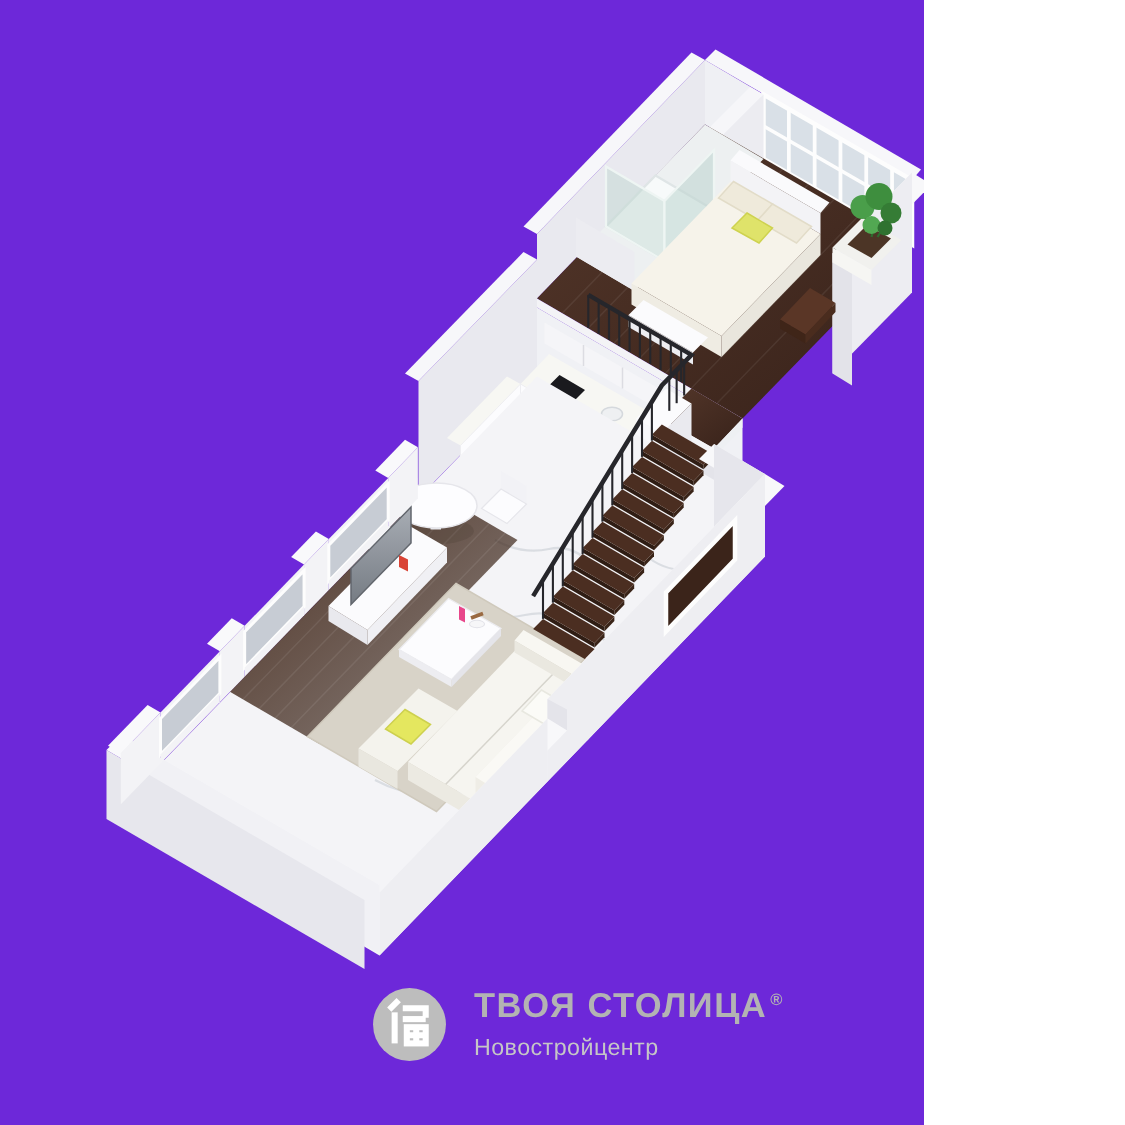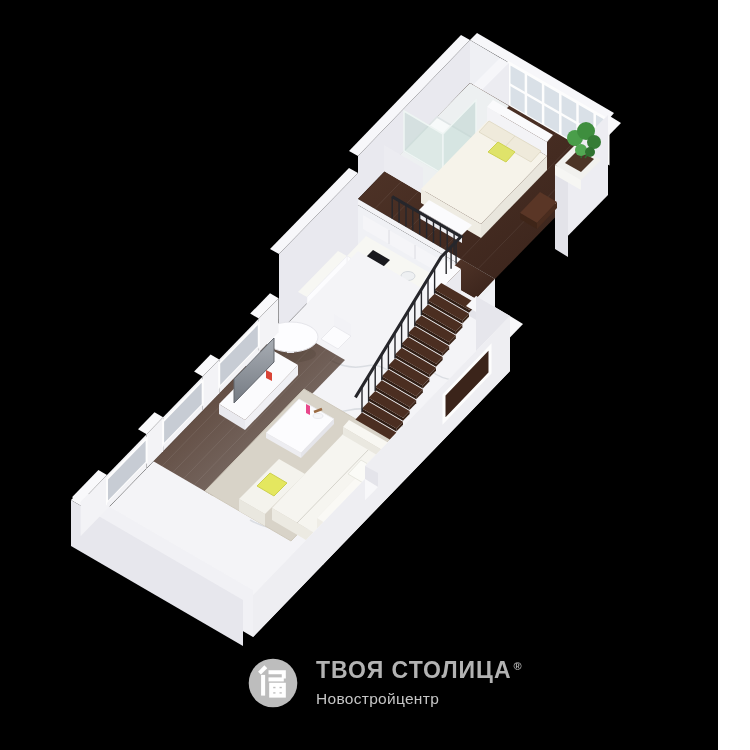--- a/index.html
+++ b/index.html
@@ -1,16 +1,16 @@
 <!DOCTYPE html>
 <html><head>
 <meta charset="utf-8">
 <style>
   html,body{margin:0;padding:0;background:#ffffff;}
-  .stage{position:relative;width:718px;height:750px;background:#000000;overflow:hidden;
+  .stage{position:relative;width:616px;height:750px;background:#6d28d9;overflow:hidden;
          font-family:"Liberation Sans", sans-serif;}
   svg{display:block;}
   .brand{position:absolute;left:246px;top:656px;display:flex;align-items:center;gap:16px;}
   .brand-text{display:flex;flex-direction:column;}
   .brand-title{font-weight:700;font-size:23px;letter-spacing:1px;color:#b3b3b3;line-height:1.1;}
   .brand-title .reg{font-size:11px;vertical-align:super;margin-left:2px;font-weight:700;}
   .brand-subtitle{font-size:15.5px;color:#c6c6c6;letter-spacing:.3px;margin-top:6px;}
 </style>
 </head>
 <body>

